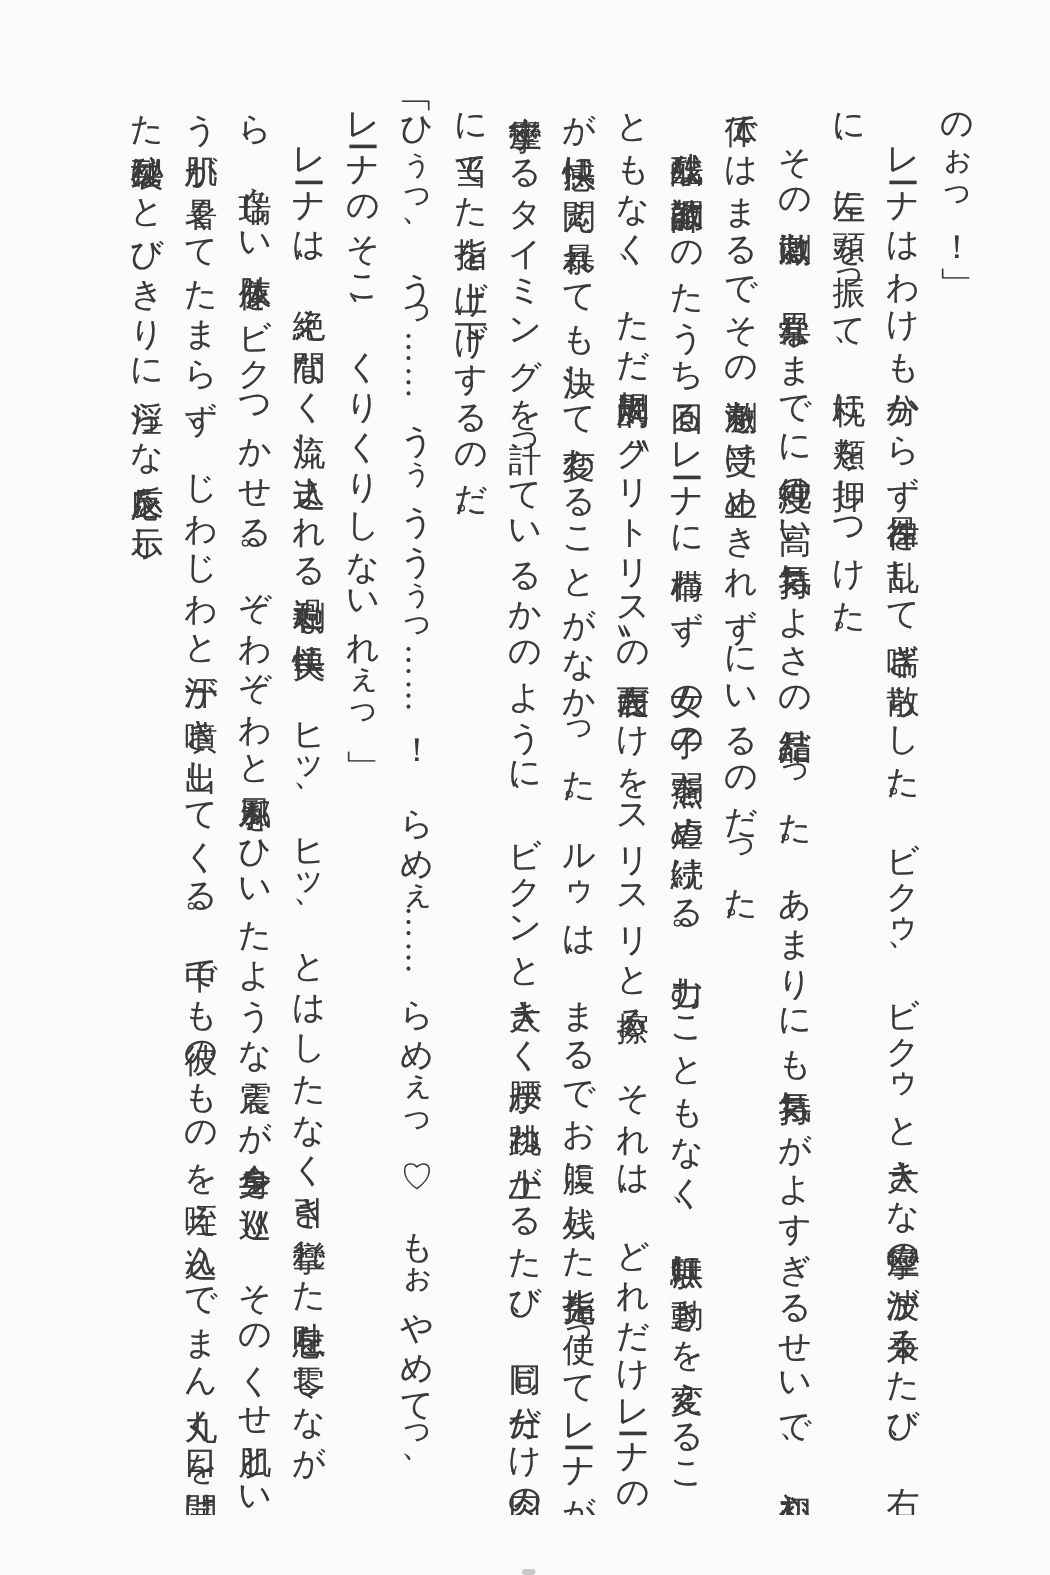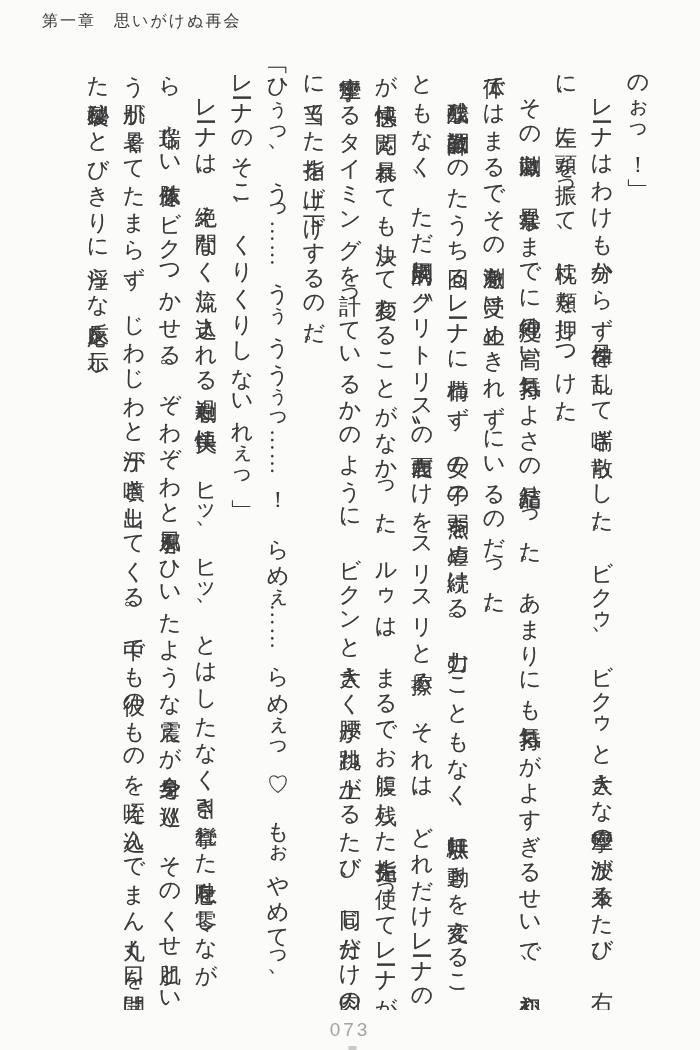--- a/index.html
+++ b/index.html
@@ -66,28 +66,26 @@
     height: 4px;
     border-radius: 2px;
     background: #c9c9c9;
   }
 </style>
 </head>
 <body>
 
 <div class="page">
 
-  <div class="chapter-header">第一章　思いがけぬ再会</div>
 
   <div class="body-text">
     <p>のぉっ！」</p>
     <p>　レーナはわけも分からず呂律を乱して喘ぎ散らした。ビクゥ、ビクゥと大きな痙攣の波が来るたび、右に、左に頭を振って、枕に頬を押しつけた。</p>
     <p>　その刺激は、異常なまでに純度の高い気持ちよさの結晶だった。あまりにも気持ちがよすぎるせいで、初心な身体ではまるでその刺激を受け止めきれずにいるのだった。</p>
     <p>　残酷な調教師はのたうち回るレーナに構わず、女の子の弱点を虐め続ける。力むこともなく、無駄に動きを変えることもなく、ただ規則的に〝クリトリス〟の表面だけをスリスリと擦る。それは、どれだけレーナの肢体が快感に悶え暴れても決して変わることがなかった。ルゥは、まるでお腹に残した指先を使ってレーナが痙攣するタイミングを計っているかのように、ビクンと大きく腰が跳ね上がるたび、同じ分だけ肉の芽に当てた指を上げ下げするのだ。</p>
     <p>「ひぅっ、うっ……うぅううぅっ……！　らめぇ……らめぇっ♡　もぉやめてっ、レーナのそこ、くりくりしないれぇっ」</p>
     <p>　レーナは、絶え間なく流し込まれる過剰な快美に、ヒッ、ヒッ、とはしたなく引き攣れた吐息を零しながら、瑞々しい肢体をビクつかせる。ぞわぞわと風邪をひいたような震えが全身を巡り、そのくせ肌という肌が暑くてたまらず、じわじわと汗が噴き出してくる。中でも彼のものを咥え込んでまん丸く口を開けた秘裂はとびきりに淫らな反応を示し、</p>
   </div>
 
-  <div class="page-number">073</div>
 
   <div class="footer-mark"></div>
 
 </div>
 
 </body></html>

